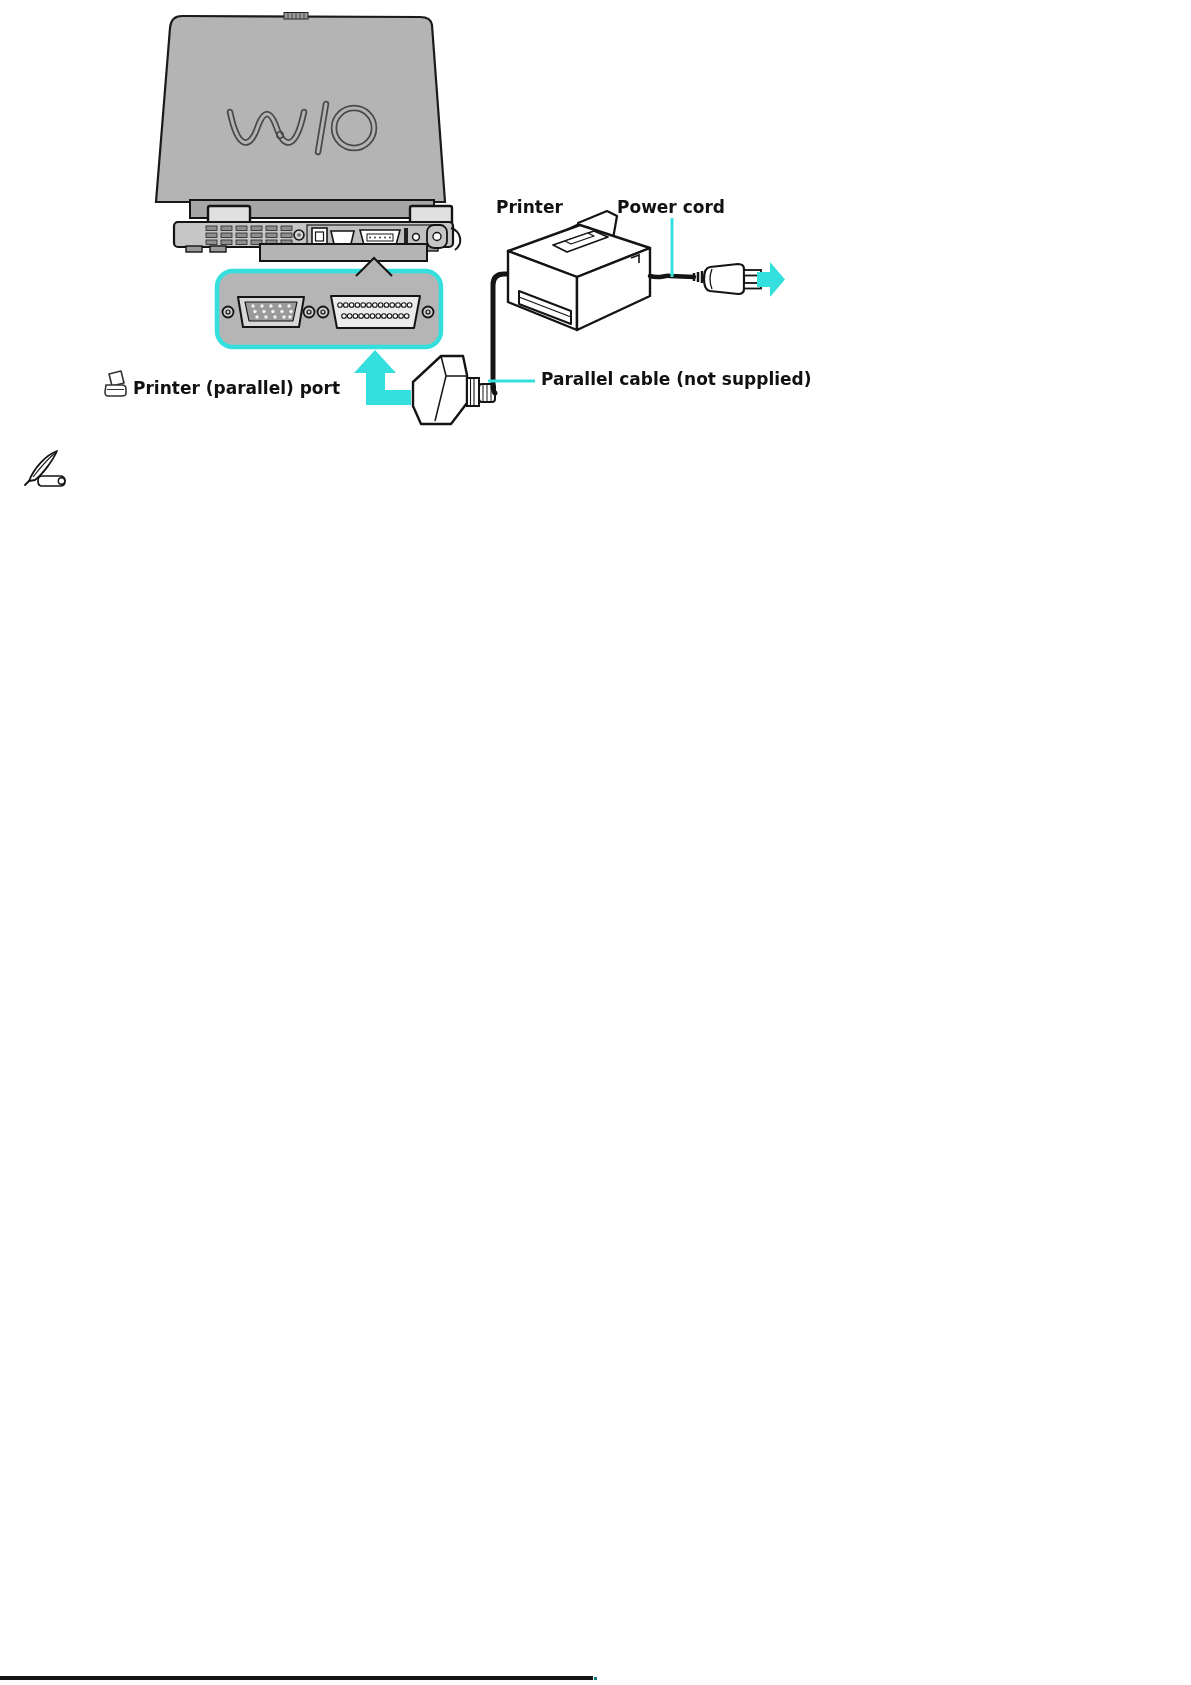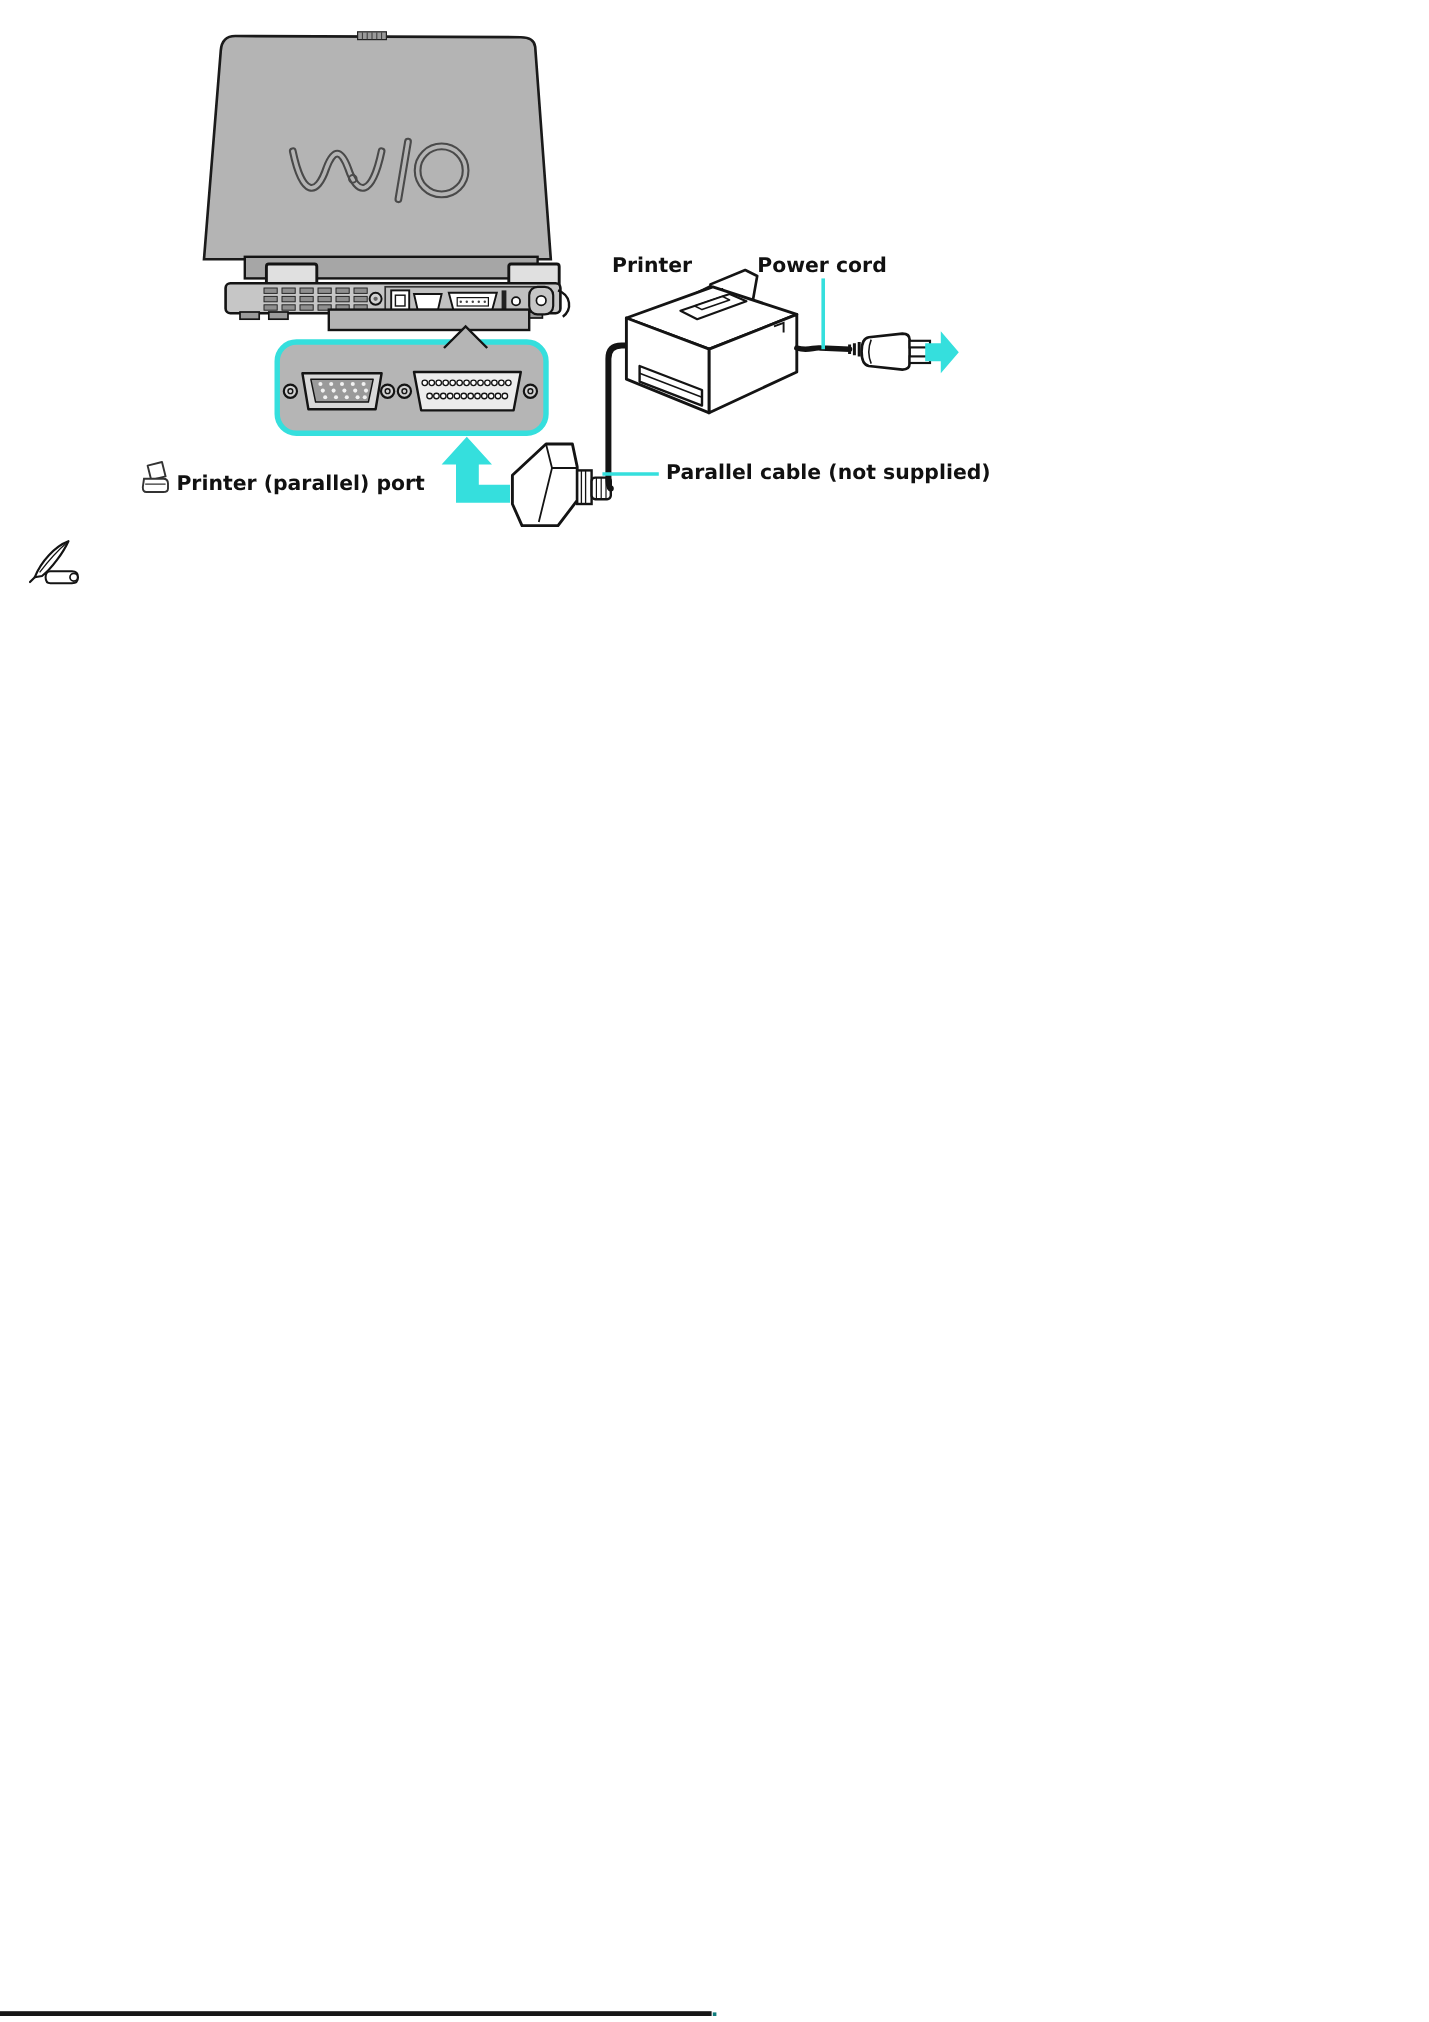--- a/index.html
+++ b/index.html
@@ -28,21 +28,21 @@
   #footer-dot {
     position: absolute;
     left: 594px; top: 1677px;
     width: 3px; height: 3px;
     background: #0f7c7c;
   }
 </style>
 </head>
 <body>
 
-<figure class="abs" style="left:0;top:0;margin:18px;">
+<figure class="abs" style="left:0;top:0;margin:4px;">
 <svg width="850" height="460" viewBox="0 0 850 460" xmlns="http://www.w3.org/2000/svg">
 
   <g>
 
     <g>
       <path d="M166,24 Q167,12 178,12 L416,13 Q427,13 428,21 L441,198 L152,198 Z" fill="#b4b4b4" stroke="#1a1a1a" stroke-width="2.2"></path>
       <rect x="280" y="8.5" width="24" height="6.5" fill="#9a9a9a" stroke="#222" stroke-width="1"></rect>
       <path d="M284,9 v6 M288,9 v6 M292,9 v6 M296,9 v6 M300,9 v6" stroke="#333" stroke-width="0.8"></path>
     </g>
 

